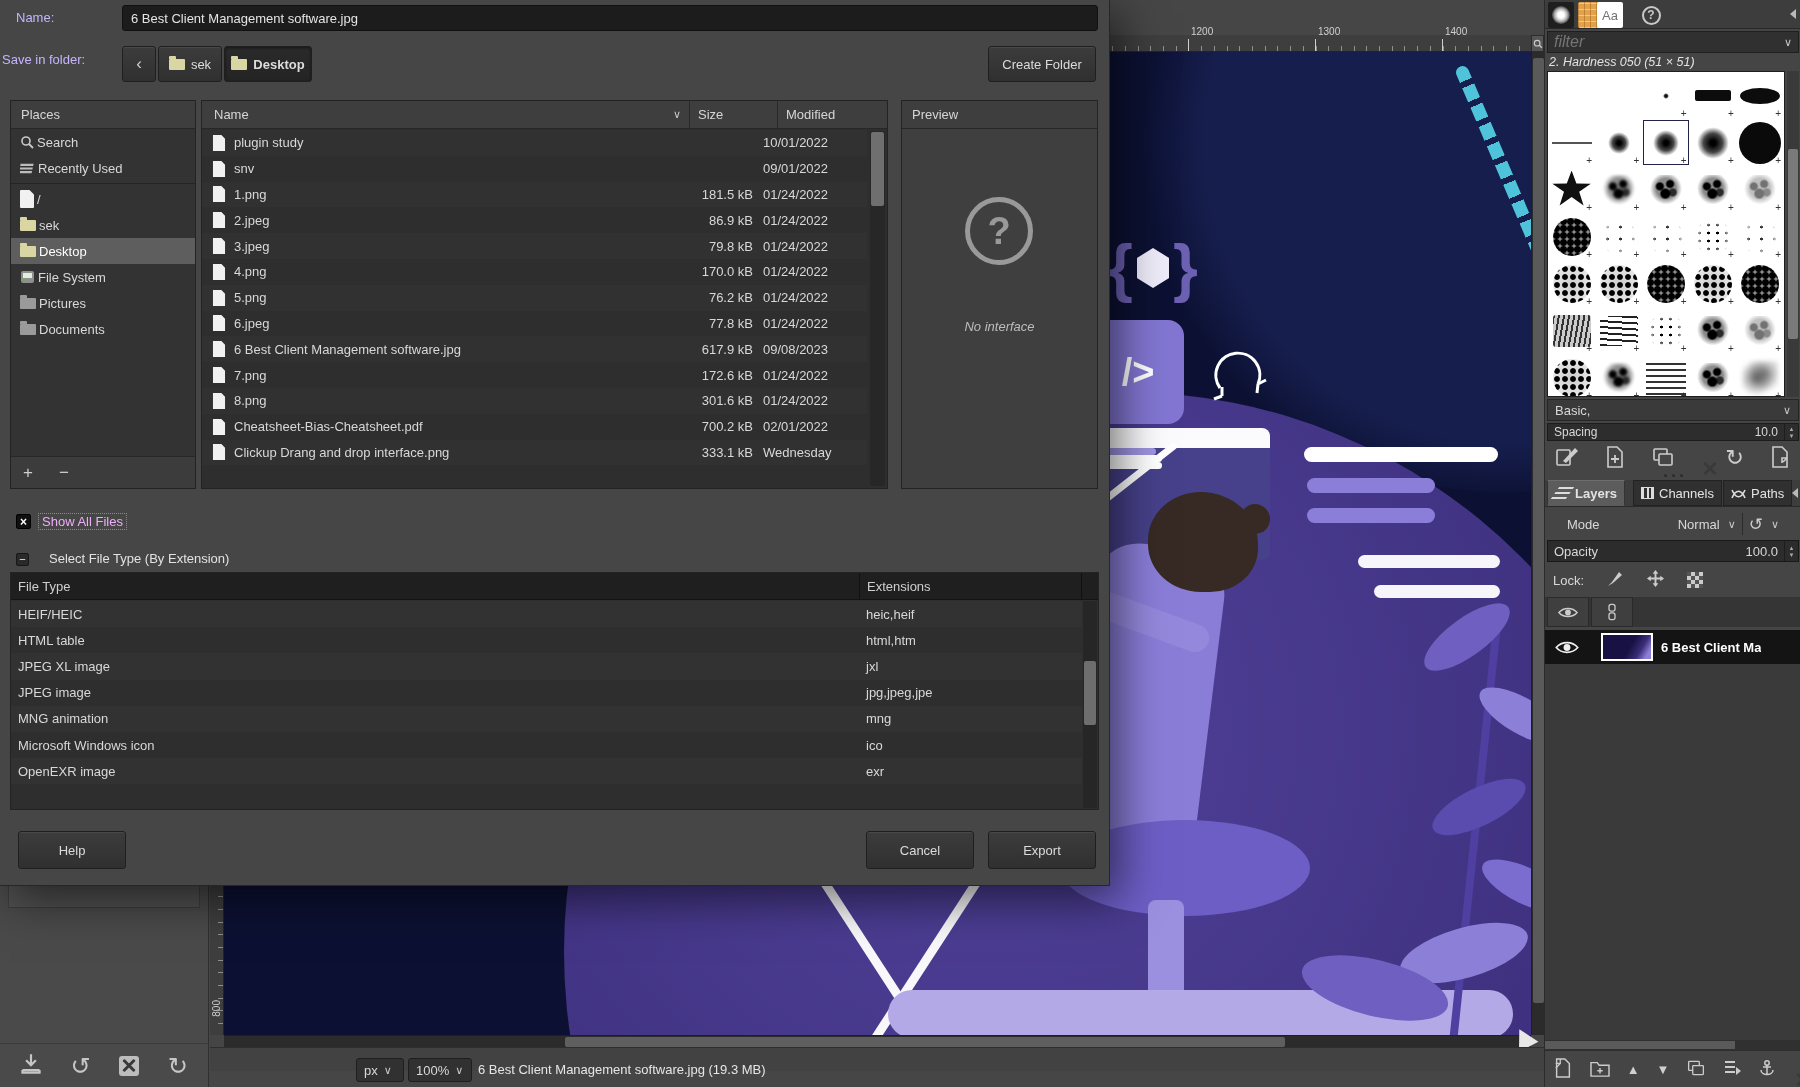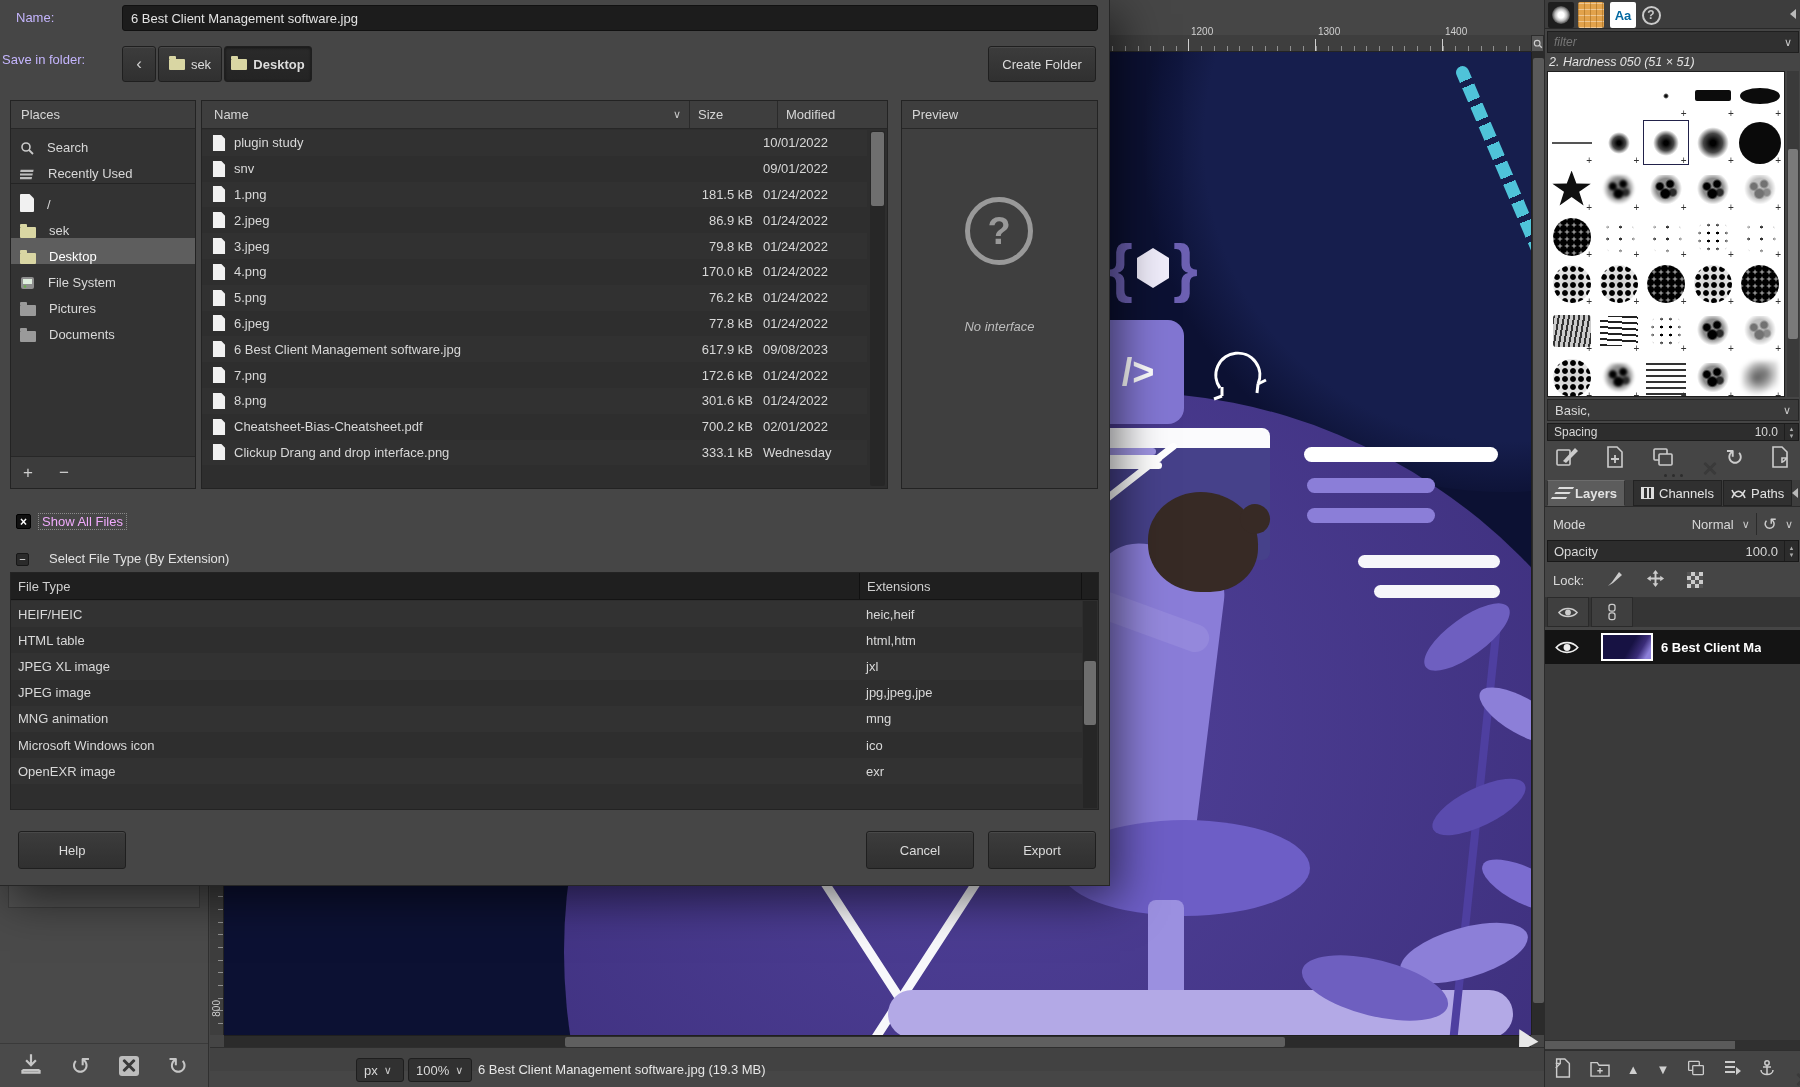--- a/index.html
+++ b/index.html
@@ -58,21 +58,21 @@
   .nameinput{position:absolute;left:122px;top:5px;width:976px;height:26px;background:#1c1c1c;border:1px solid #111;
              border-radius:3px;color:#e4e4e4;font-size:13px;padding:0 8px;}
   .crumb{position:absolute;top:46px;height:36px;}
   .crumb.back{left:122px;width:34px;font-size:17px;color:#cfcfcf;}
   .crumb.c1{left:158px;width:64px;gap:6px;}
   .crumb.c2{left:224px;width:88px;gap:6px;background:linear-gradient(#2a2a2a,#242424);box-shadow:inset 0 1px 3px rgba(0,0,0,.5);}
   .createbtn{position:absolute;left:988px;top:46px;width:108px;height:36px;}
   .panel{position:absolute;background:#2e2e2e;border:1px solid #232323;}
   .phead{height:28px;background:#3e3e3e;border-bottom:1px solid #272727;display:flex;align-items:center;padding:0 10px;color:#d6d6d6;}
   .places{left:10px;top:100px;width:186px;height:389px;background:#333;}
-  .prow{height:26px;display:flex;align-items:flex-end;gap:13px;padding:0 9px;}
+  .prow{height:26px;display:flex;align-items:center;gap:3px;padding:0 9px;}
   .prow.sel{background:#5e5e5e;color:#fff;}
   .psep{height:1px;background:#242424;margin:2px 0;}
   .pbar{position:absolute;left:0;bottom:0;width:100%;height:32px;background:#3c3c3c;border-top:1px solid #272727;display:flex;align-items:center;gap:26px;padding:0 12px;font-size:17px;color:#cfcfcf;}
   .flist{left:201px;top:100px;width:687px;height:389px;}
   .fhead{height:28px;background:#3e3e3e;border-bottom:1px solid #272727;display:flex;align-items:center;color:#d6d6d6;}
   .fh-name{flex:1;padding-left:12px;display:flex;align-items:center;}
   .fh-name .chev{margin-left:auto;margin-right:8px;}
   .fh-size{width:88px;border-left:1px solid #2a2a2a;padding-left:8px;height:100%;display:flex;align-items:center;}
   .fh-mod{width:110px;border-left:1px solid #2a2a2a;padding-left:8px;height:100%;display:flex;align-items:center;}
   .frows{position:absolute;left:0;top:29px;right:20px;bottom:1px;overflow:hidden;}
@@ -109,25 +109,25 @@
   .dbtn{position:absolute;top:831px;width:108px;height:38px;}
 
   
   .rdock{left:1544px;top:0;width:256px;height:1087px;background:#454545;border-left:1px solid #2b2b2b;}
   .rdock > div{position:absolute;}
   .rtabs{left:0;top:0;width:256px;height:29px;background:#3d3d3d;border-bottom:1px solid #292929;}
   .rtab{position:absolute;top:2px;width:26px;height:26px;border-radius:2px;display:flex;align-items:center;justify-content:center;}
   .rtab.brush{left:3px;background:#1e1e1e;}
   .rtab.brush i{width:18px;height:18px;border-radius:50%;background:radial-gradient(circle,#fff 0 3px,#bbb 6px,#1e1e1e 10px);}
   .rtab.pattern{left:33px;background:#e2a24b;background-image:repeating-linear-gradient(90deg,rgba(120,70,0,.35) 0 1px,transparent 1px 6px),repeating-linear-gradient(0deg,rgba(255,255,255,.4) 0 1px,transparent 1px 6px);}
-  .rtab.fonts{left:65px;background:#fff;color:#0369a1;font-weight:bold;}
+  .rtab.fonts{left:52px;background:#fff;color:#737373;font-weight:normal;}
   .rtab.help{left:93px;}
   .rtab.help i{width:19px;height:19px;border:2px solid #c9c9c9;border-radius:50%;color:#c9c9c9;font-size:12px;font-weight:bold;display:flex;align-items:center;justify-content:center;font-style:normal;}
   .filterrow{left:2px;top:31px;width:252px;height:22px;background:#303030;border:1px solid #1f1f1f;display:flex;align-items:center;}
-  .filterrow input{flex:1;background:transparent;border:none;outline:none;color:#ec4899;font-style:italic;font-size:12px;padding:0 6px;width:200px;}
+  .filterrow input{flex:1;background:transparent;border:none;outline:none;color:#ec4899;font-style:italic;font-size:16px;padding:0 6px;width:200px;}
   .bcap{left:4px;top:55px;font-style:italic;font-size:12.5px;color:#e3e3e3;}
   .bwrap{left:2px;top:71px;width:238px;height:326px;background:#fff;border:1px solid #1e1e1e;overflow:hidden;}
   .bgrid{display:grid;grid-template-columns:repeat(5,1fr);grid-auto-rows:47px;}
   .bc{position:relative;display:flex;align-items:center;justify-content:center;}
   .bc::after{content:"+";position:absolute;right:3px;bottom:0;font-size:10px;color:#333;}
   .bc.e::after{content:"";}
   .bc.sel{outline:1px solid #22224a;outline-offset:-2px;}
   .b-dot{width:var(--s,24px);height:var(--s,24px);border-radius:50%;background:radial-gradient(circle,#000 12%,rgba(0,0,0,.72) 42%,rgba(0,0,0,0) 70%);}
   .b-solid{width:42px;height:42px;border-radius:50%;background:#0a0a0a;}
   .b-bar{width:36px;height:11px;background:#0c0c0c;border-radius:2px;}
@@ -157,21 +157,21 @@
   .grouprow{left:2px;top:399px;width:252px;height:22px;background:#3a3a3a;border:1px solid #262626;display:flex;align-items:center;padding:0 7px;}
   .spacingrow{left:2px;top:423px;width:252px;height:18px;background:#2d2d2d;border:1px solid #1c1c1c;display:flex;align-items:center;padding:0 20px 0 6px;font-size:12px;}
   .btools{left:0;top:444px;width:256px;height:28px;display:flex;justify-content:space-between;padding:0 10px;align-items:center;}
   .handle{left:0;top:474px;width:256px;height:4px;display:flex;justify-content:center;gap:5px;}
   .handle i{width:3px;height:3px;border-radius:50%;background:#2c2c2c;}
   .ltabs{left:0;top:480px;width:256px;height:27px;background:#3d3d3d;border-bottom:1px solid #2a2a2a;}
   .ltab{position:absolute;top:0;height:26px;display:flex;align-items:center;gap:5px;padding:0 7px;background:#303030;border:1px solid #222;color:#e3e3e3;}
   .ltab.active{background:#5c5c5c;border-color:#6c6c6c #333 #5c5c5c #333;font-weight:bold;}
   .stack-ic{width:15px;height:12px;background:repeating-linear-gradient(180deg,#ddd 0 2px,transparent 2px 5px);transform:skewX(-35deg);}
   .chan-ic{width:13px;height:12px;border:1px solid #ddd;background:repeating-linear-gradient(90deg,#ddd 0 2px,transparent 2px 4.5px);}
-  .moderow{left:0;top:511px;width:256px;height:26px;display:flex;align-items:center;padding:0 8px;justify-content:space-between;}
+  .moderow{left:0;top:511px;width:256px;height:26px;display:flex;align-items:center;padding:0 22px;justify-content:space-between;}
   .moderow .divider{width:1px;height:22px;background:#2b2b2b;margin:0 6px;}
   .opacityrow{left:2px;top:540px;width:252px;height:22px;background:#2c2c2c;border:1px solid #191919;display:flex;align-items:center;padding:0 20px 0 6px;position:relative;}
   .lockrow{left:0;top:566px;width:256px;height:28px;display:flex;align-items:center;gap:22px;padding:0 8px;}
   .checker{width:16px;height:16px;background:conic-gradient(#ccc 0 25%,#555 0 50%,#ccc 0 75%,#555 0) 0 0/8px 8px;}
   .vishead{left:0;top:597px;width:256px;height:30px;background:#353535;}
   .viscell{position:absolute;top:0;width:42px;height:30px;background:#3f3f3f;border:1px solid #2a2a2a;display:flex;align-items:center;justify-content:center;}
   .layerrow{left:0;top:630px;width:256px;height:34px;background:#141414;display:flex;align-items:center;color:#fff;}
   .lthumb{width:52px;height:28px;background:#fff;padding:2px;margin:0 8px 0 22px;flex:none;}
   .lthumb i{display:block;width:100%;height:100%;background:linear-gradient(120deg,#171243 55%,#3b2d79 75%,#8c7fd8 90%);}
   .layerempty{left:0;top:664px;width:256px;height:376px;background:#3a3a3a;}

